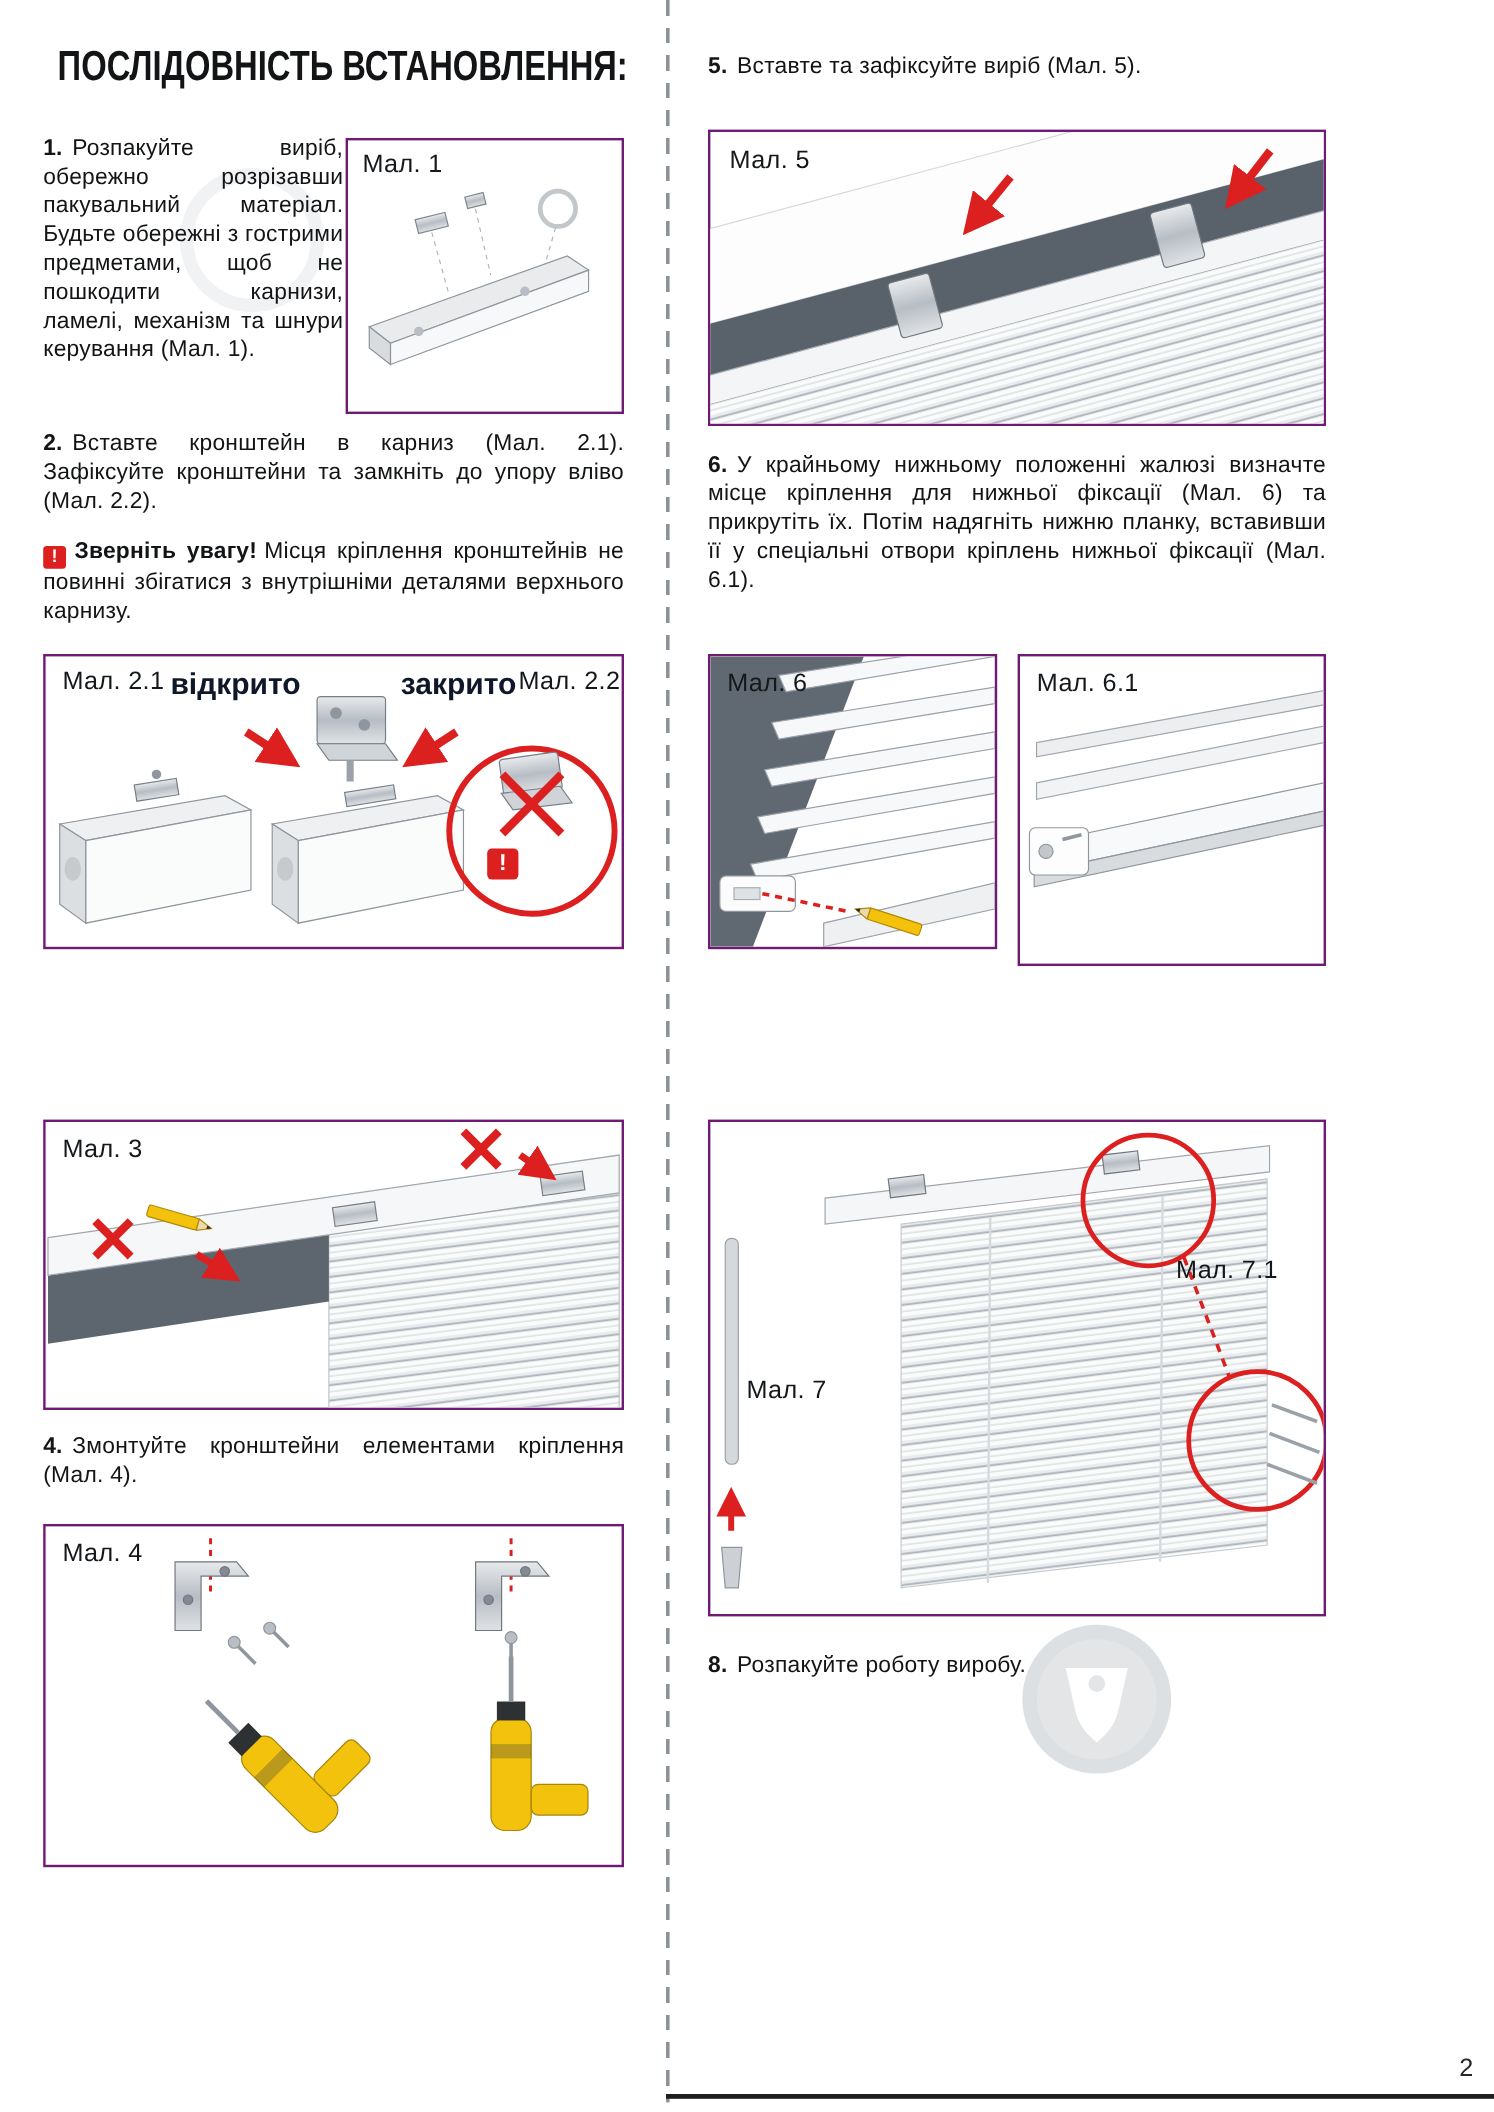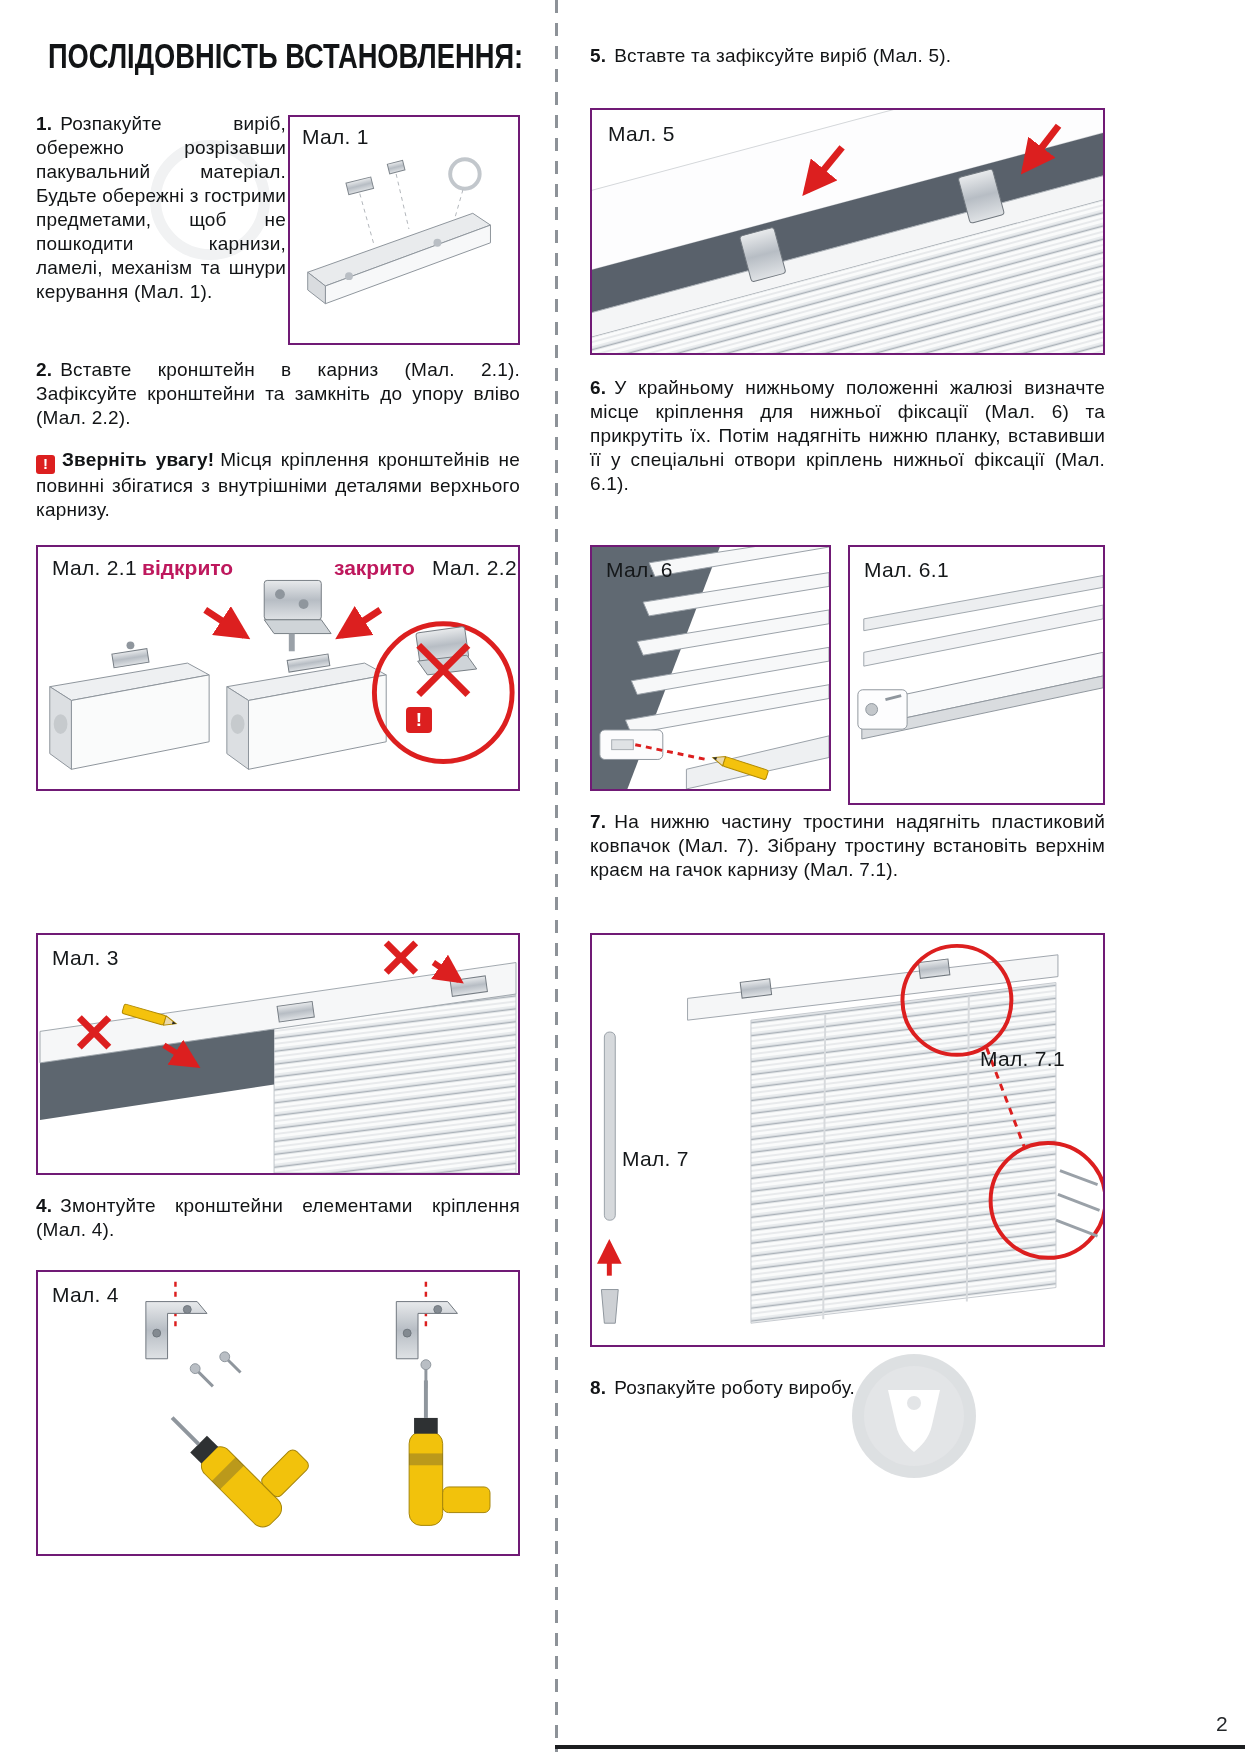--- a/index.html
+++ b/index.html
@@ -19,21 +19,21 @@
   .tblock b.num { font-weight:700; margin-right:8px; }
   .tblock .warnp b { margin-right:6px; }
 
   .wicon { display:inline-flex; width:19px; height:19px; background:#dc1f1f; color:#fff;
            font-weight:700; font-size:15px; align-items:center; justify-content:center;
            border-radius:3px; vertical-align:-3px; margin-right:7px; }
 
   .figbox { position:absolute; border:2px solid #701a75; background:#fff; z-index:2; }
   .figbox svg.art { position:absolute; left:0; top:0; width:100%; height:100%; }
   .figlabel { position:absolute; font-size:21px; letter-spacing:.3px; color:#15181a; z-index:4; }
-  .redlabel { position:absolute; font-size:21px; font-weight:700; color:#be185d; z-index:4; }
+  .redlabel { position:absolute; font-size:25px; font-weight:700; color:#0f172a; z-index:4; }
   .alertbox { position:absolute; width:26px; height:26px; background:#dc1f1f; color:#fff;
               font-weight:700; font-size:19px; display:flex; align-items:center;
               justify-content:center; border-radius:4px; z-index:5; }
 
   .ring-watermark { position:absolute; left:150px; top:140px; width:120px; height:120px;
                     border:11px solid #f1f2f3; border-radius:50%; z-index:1; }
   .brand-watermark { position:absolute; left:848px; top:1350px; width:132px; height:132px; z-index:1; }
 
   .bottom-bar { position:absolute; left:555px; top:1745px; width:690px; height:4px; background:#1c1e20; }
   .page-number { position:absolute; left:1216px; top:1712px; font-size:21px; color:#24272a; }
@@ -285,23 +285,20 @@
       </g>
       <g>
         <rect x="8" y="138" width="50" height="40" rx="5" fill="#fdfdfe" stroke="#8f969d"></rect>
         <circle cx="22" cy="158" r="6" fill="#c3c7cb" stroke="#8f969d"></circle>
         <line x1="36" y1="148" x2="52" y2="144" stroke="#8f969d" stroke-width="3"></line>
       </g>
     </svg>
     <div class="figlabel" style="left:14px;top:11px">Мал. 6.1</div>
   </div>
 
-  <div class="tblock" style="left:590px;top:810px;width:515px">
-    <p><b class="num">7.</b><span>На нижню частину тростини надягніть пластиковий ковпачок (Мал. 7). Зібрану тростину встановіть верхнім краєм на гачок карнизу (Мал. 7.1).</span></p>
-  </div>
 
   <div class="figbox" style="left:590px;top:933px;width:515px;height:414px">
     <svg class="art" viewBox="0 0 515 414">
       <polygon points="160,86 468,48 468,356 160,392" fill="url(#slatsTilt)" stroke="#c6cacf"></polygon>
       <line x1="235" y1="80" x2="233" y2="388" stroke="#d7dadd" stroke-width="2"></line>
       <line x1="380" y1="62" x2="378" y2="370" stroke="#d7dadd" stroke-width="2"></line>
       <g>
         <polygon points="96,64 470,20 470,42 96,86" fill="#f5f6f7" stroke="#a0a6ad"></polygon>
         <rect x="150" y="46" width="30" height="16" fill="url(#metal)" stroke="#70777e" transform="rotate(-7 165 54)"></rect>
         <rect x="330" y="26" width="30" height="16" fill="url(#metal)" stroke="#70777e" transform="rotate(-7 345 34)"></rect>

